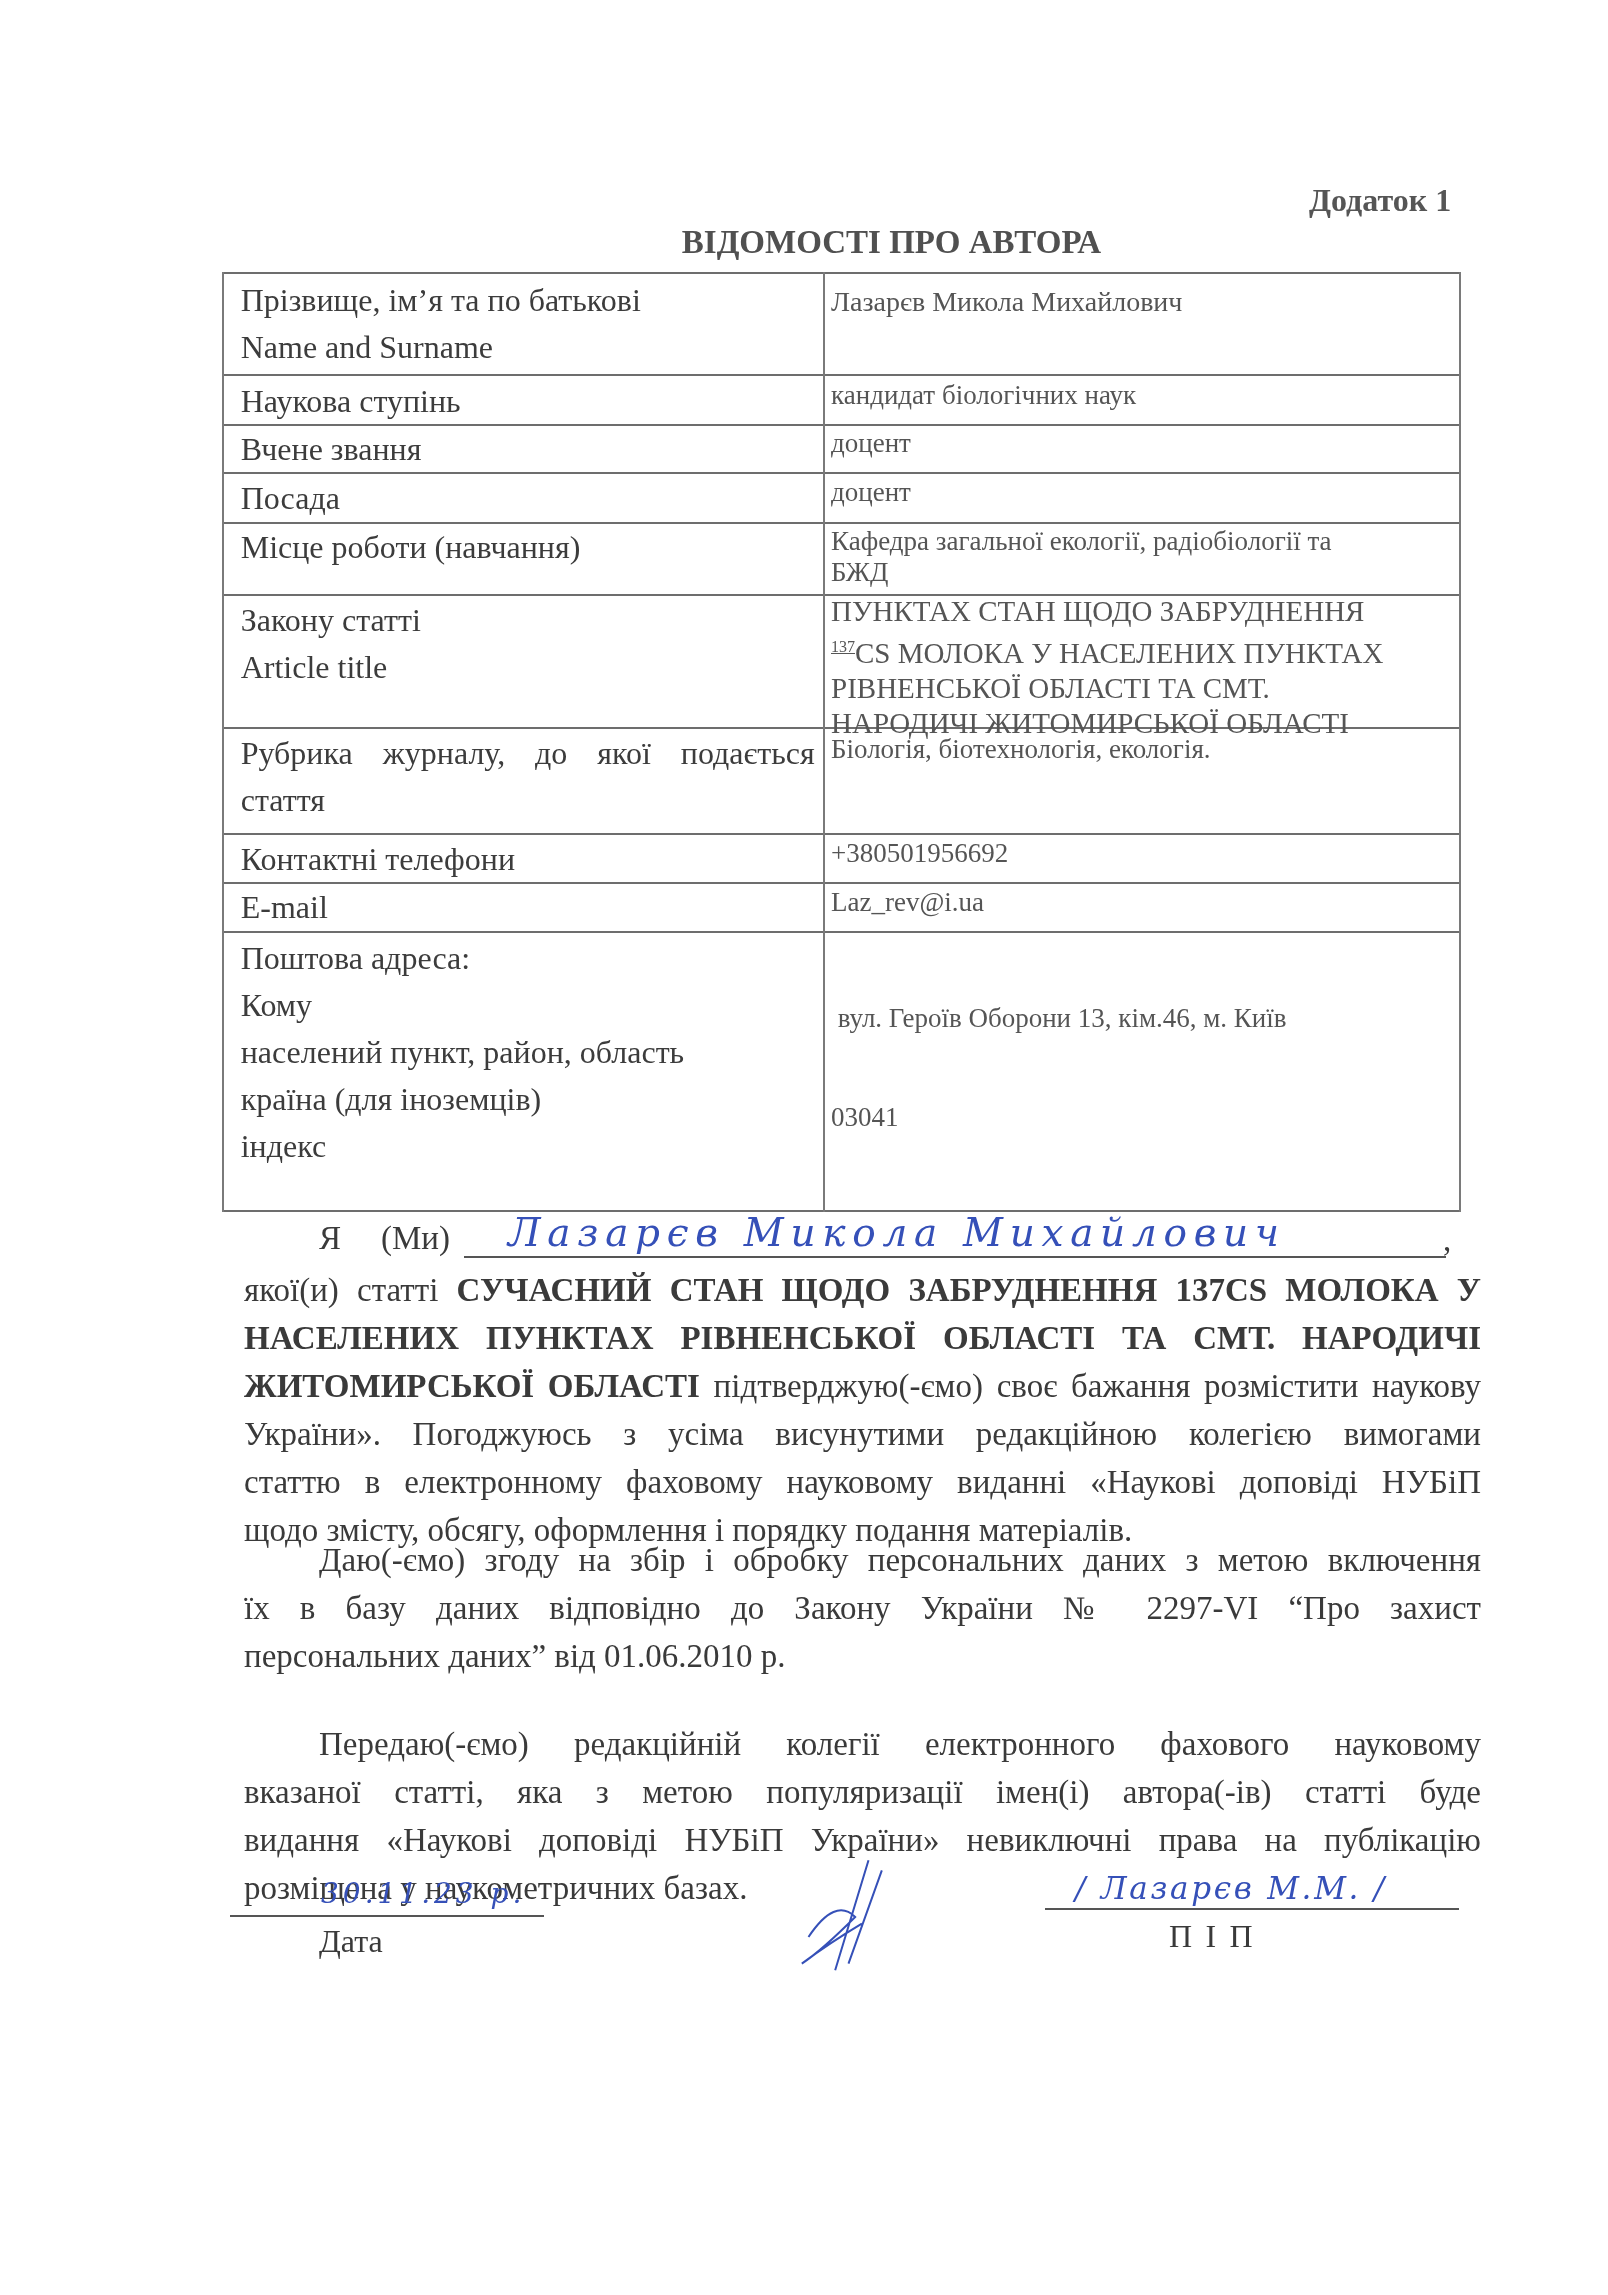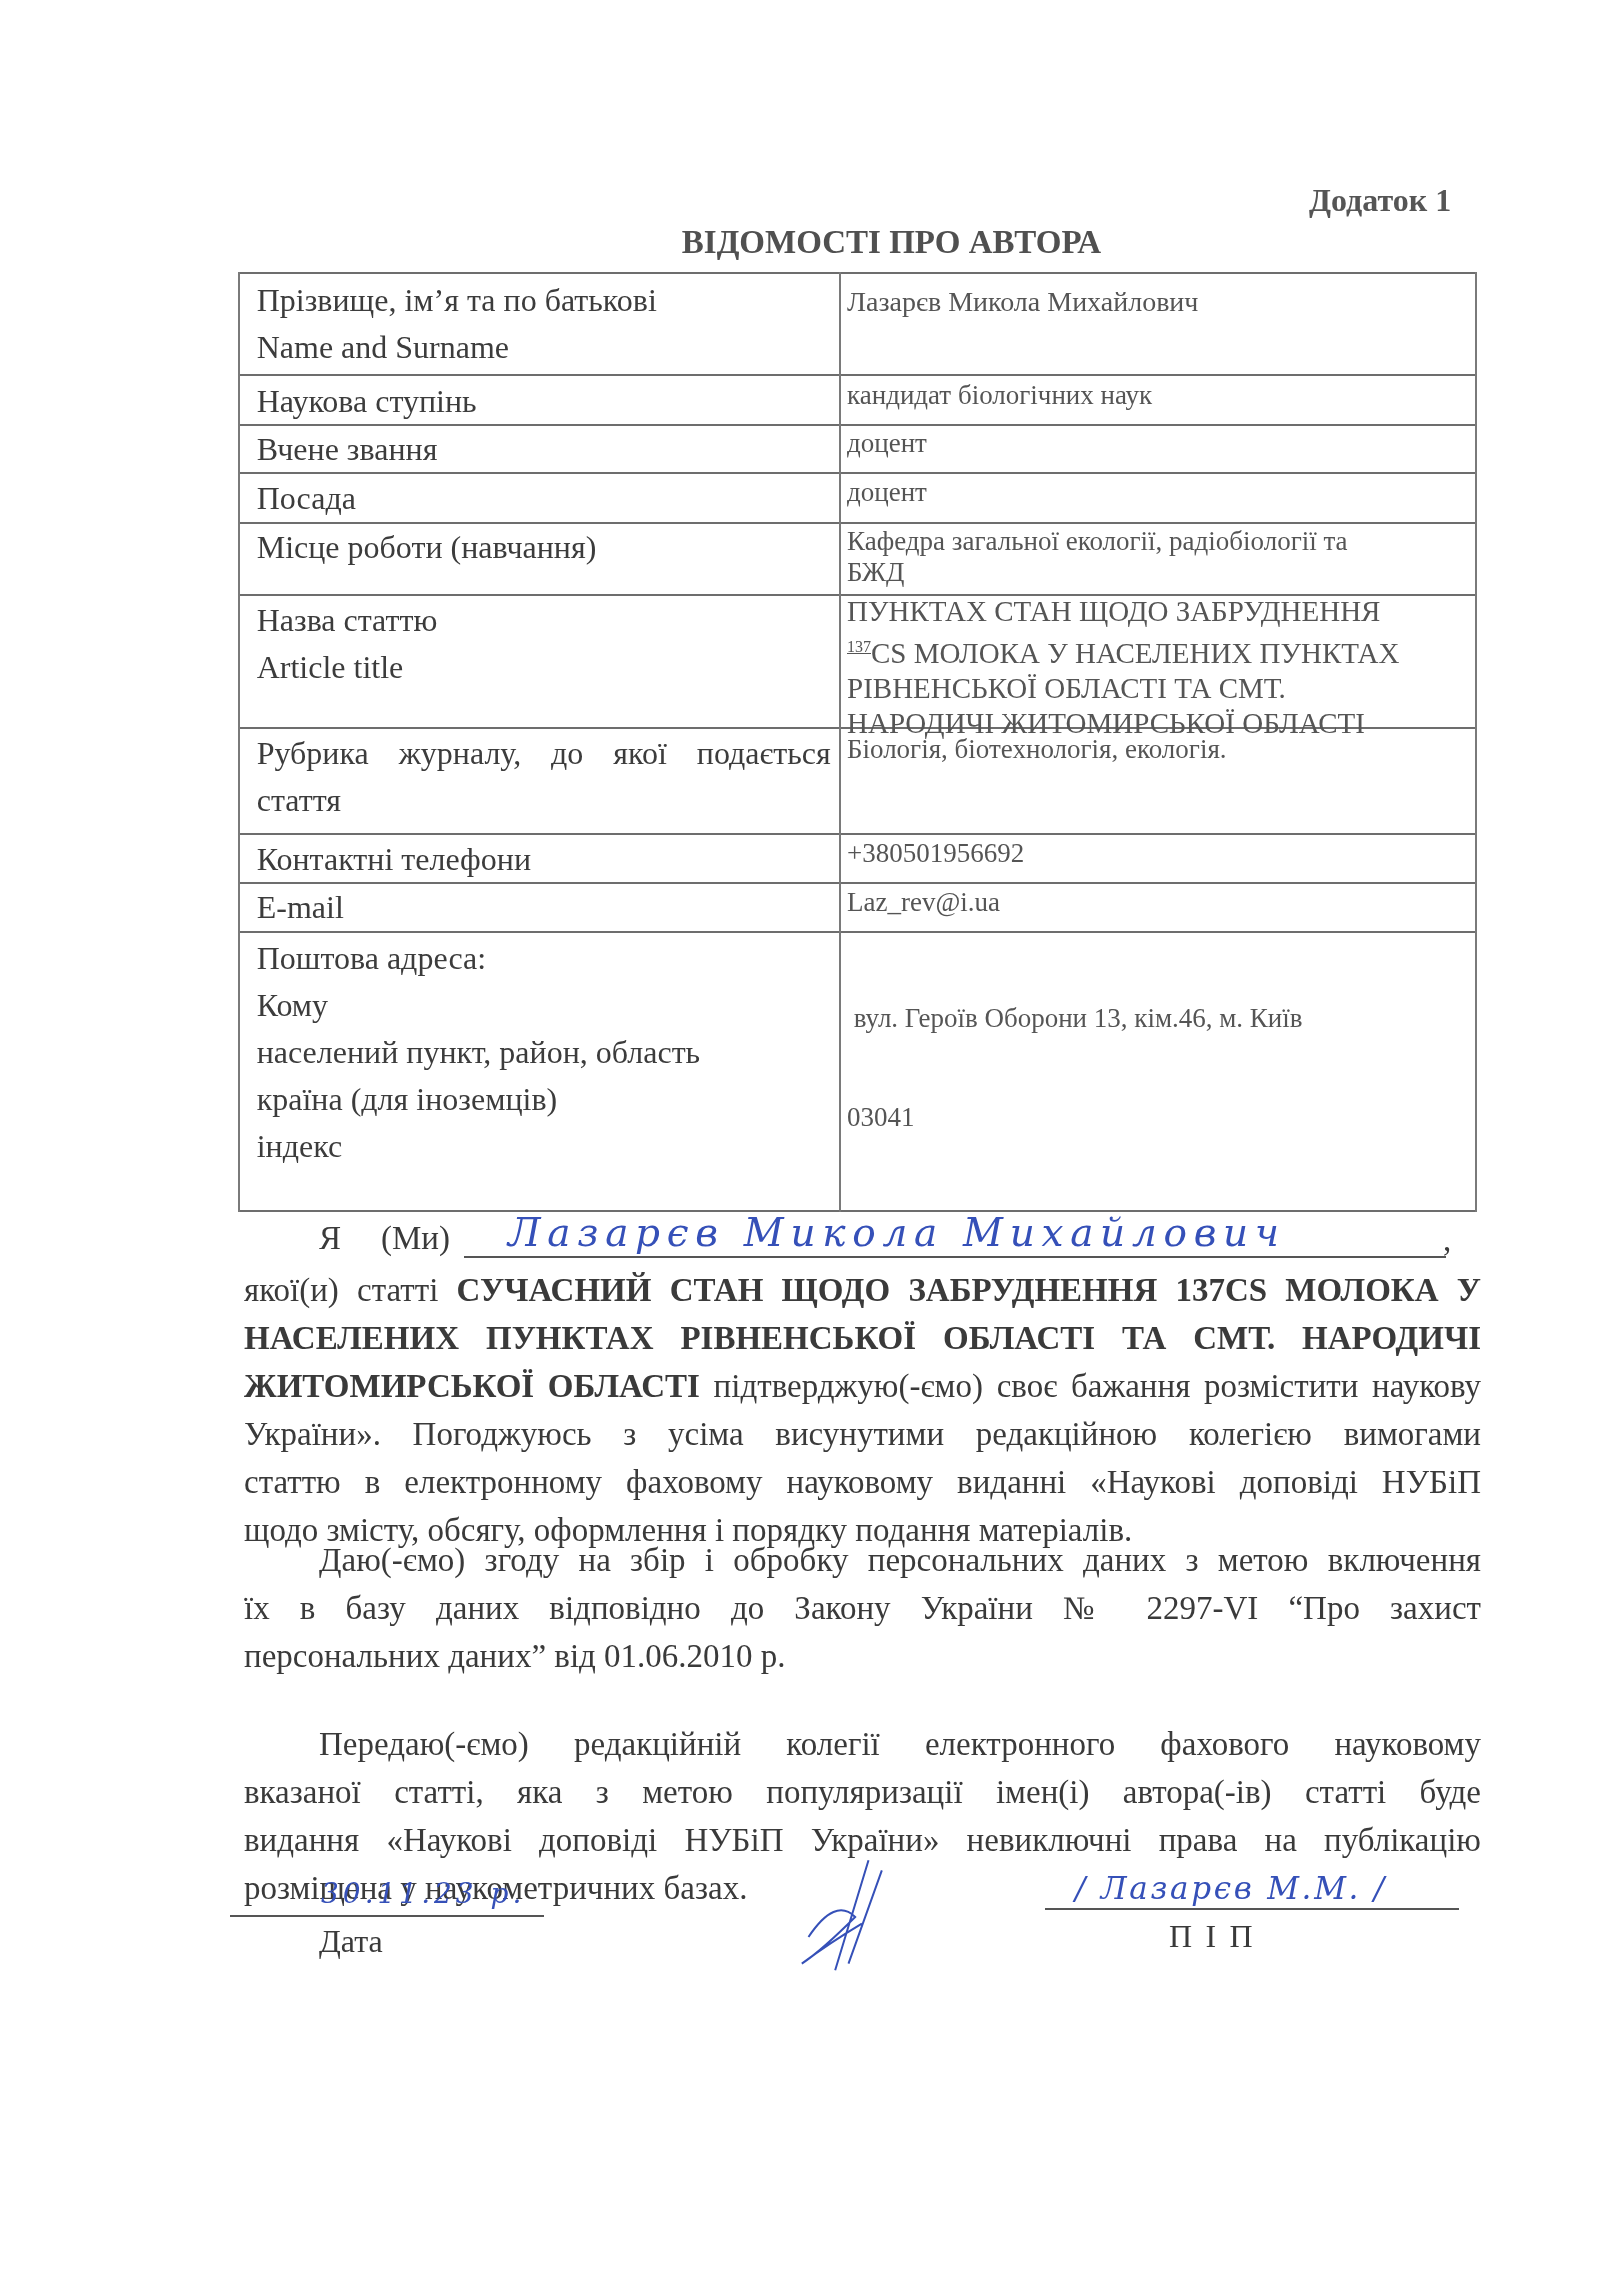--- a/index.html
+++ b/index.html
@@ -1,21 +1,21 @@
 <!DOCTYPE html>
 <html style="font-size:10.7px"><head>
 <meta charset="utf-8">
 <style>
   html, body { margin:0; padding:0; background:#ffffff; }
   body { width:1609px; height:2295px; position:relative; overflow:hidden;
          font-family:"Liberation Serif","DejaVu Serif",serif; color:#3a3a3a; }
   .abs { position:absolute; }
   .appendix { left:1309px; top:182px; font-size:32px; font-weight:bold; color:#555; }
   .doc-title { left:0; width:1783px; top:224px; text-align:center; font-size:33px; font-weight:bold; color:#505050; letter-spacing:0px; }
-  .grid { position:absolute; left:238px; top:272px; width:1239px; height:940px; }
+  .grid { position:absolute; left:222px; top:272px; width:1239px; height:940px; }
   .hline { position:absolute; left:0; right:0; height:2px; background:#6d6d6d; }
   .vline { position:absolute; top:0; bottom:0; width:2px; background:#7a7a7a; }
   .lbl { position:absolute; left:18.7px; font-size:32px; line-height:47px; color:#3c3c3c; }
   .val { position:absolute; font-size:27px; line-height:33px; color:#555; }
   .val.name { font-size:28px; }
   .val.title-val { font-size:29px; line-height:35px; }
   .val sup { font-size:16px;text-decoration:underline; }
   .justify { text-align:justify; text-align-last:justify; }
   .body-text { position:absolute; left:244px; width:1237px; font-size:33px; line-height:48px; color:#3a3a3a; }
   .line { display:block; text-align:justify; text-align-last:justify; height:48px; white-space:nowrap; overflow:hidden; }
@@ -64,21 +64,21 @@
   <div class="lbl" style="top:203px">Посада</div>
   <div class="val" style="left:609px; top:204px">доцент</div>
 
   <div class="lbl" style="top:252px">Місце роботи (навчання)</div>
   <div class="val" style="left:609px; top:254px; line-height:31px">
     <div>Кафедра загальної екології, радіобіології та</div>
     <div>БЖД</div>
   </div>
 
   <div class="lbl" style="top:325px">
-    <div>Назва статтю</div>
+    <div>Закону статті</div>
     <div>Article title</div>
   </div>
   <div class="val title-val" style="left:609px; top:322px">
     <div>ПУНКТАХ СТАН ЩОДО ЗАБРУДНЕННЯ</div>
     <div><sup>137</sup><span>CS МОЛОКА У НАСЕЛЕНИХ ПУНКТАХ</span></div>
     <div>РІВНЕНСЬКОЇ ОБЛАСТІ ТА СМТ.</div>
     <div>НАРОДИЧІ ЖИТОМИРСЬКОЇ ОБЛАСТІ</div>
   </div>
 
   <div class="lbl" style="top:458px; width:574px">

